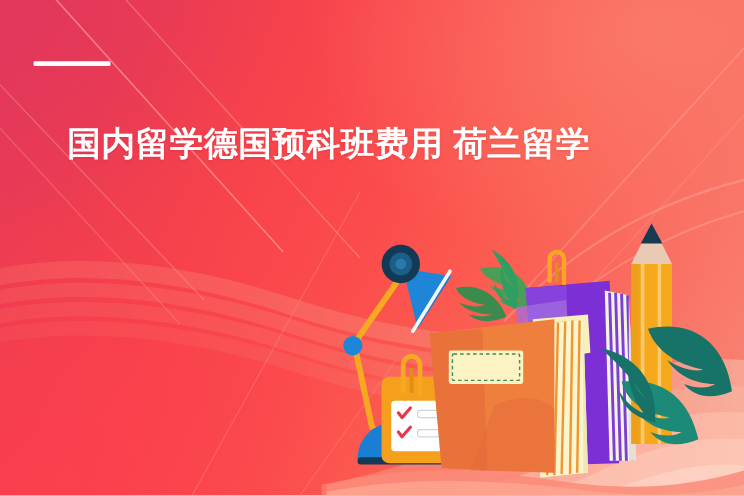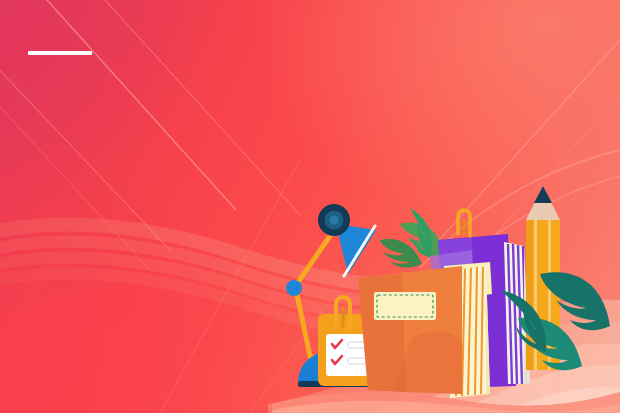--- a/index.html
+++ b/index.html
@@ -126,20 +126,21 @@
     </g>
 
     <g opacity="0.25" stroke="#ffd0c4" fill="none">
       <path d="M620,150 C540,170 470,212 420,268" stroke-width="2"></path>
       <path d="M620,176 C548,196 482,236 434,290" stroke-width="1.6"></path>
     </g>
   </svg>
 
   <div class="rule"></div>
 
+  <div class="headline">国内留学德国预科班费用 荷兰留学</div>
 
   <svg class="illus" viewBox="0 0 348 235">
 
     <g>
       <path d="M128,46 C150,40 168,52 172,76 C158,80 150,78 144,72 C152,74 158,74 162,72
                C152,72 142,68 136,60 C146,64 154,64 158,62 C144,60 132,54 128,46 Z" fill="#4a9e56"></path>
       <path d="M108,62 C126,58 142,66 150,86 C136,92 126,90 118,84 C128,86 134,86 138,84
                C126,84 116,80 110,74 C120,78 128,78 132,76 C118,74 110,68 108,62 Z" fill="#3c8a4c"></path>
       <path d="M138,30 C156,40 164,58 158,80 C146,74 140,66 140,58 C144,66 148,70 152,72
                C146,62 144,52 146,44 C148,54 152,60 156,62 C150,50 142,38 138,30 Z" fill="#2e9e63"></path>

